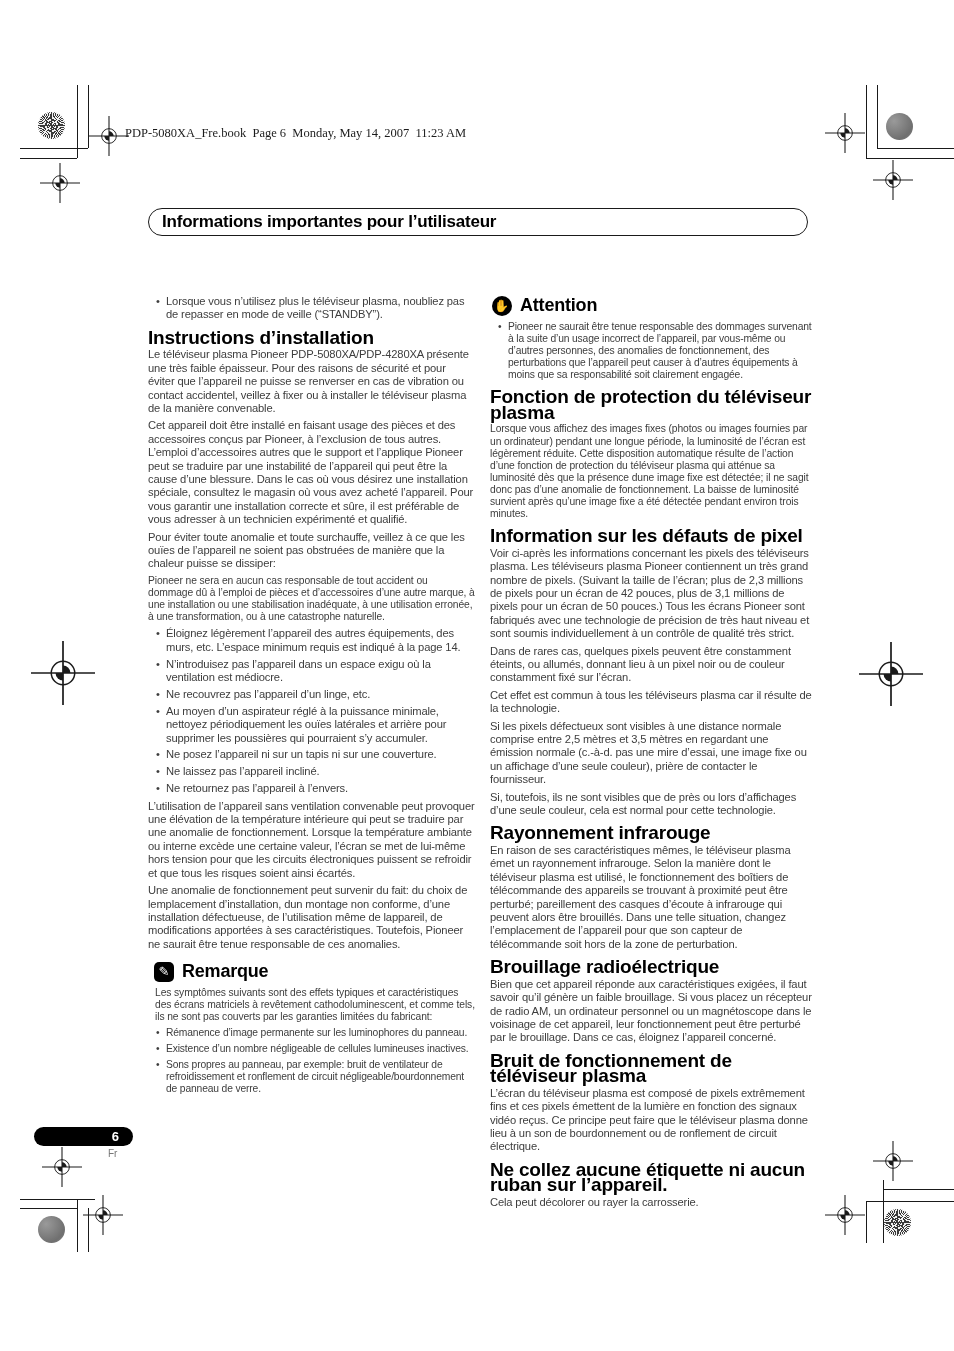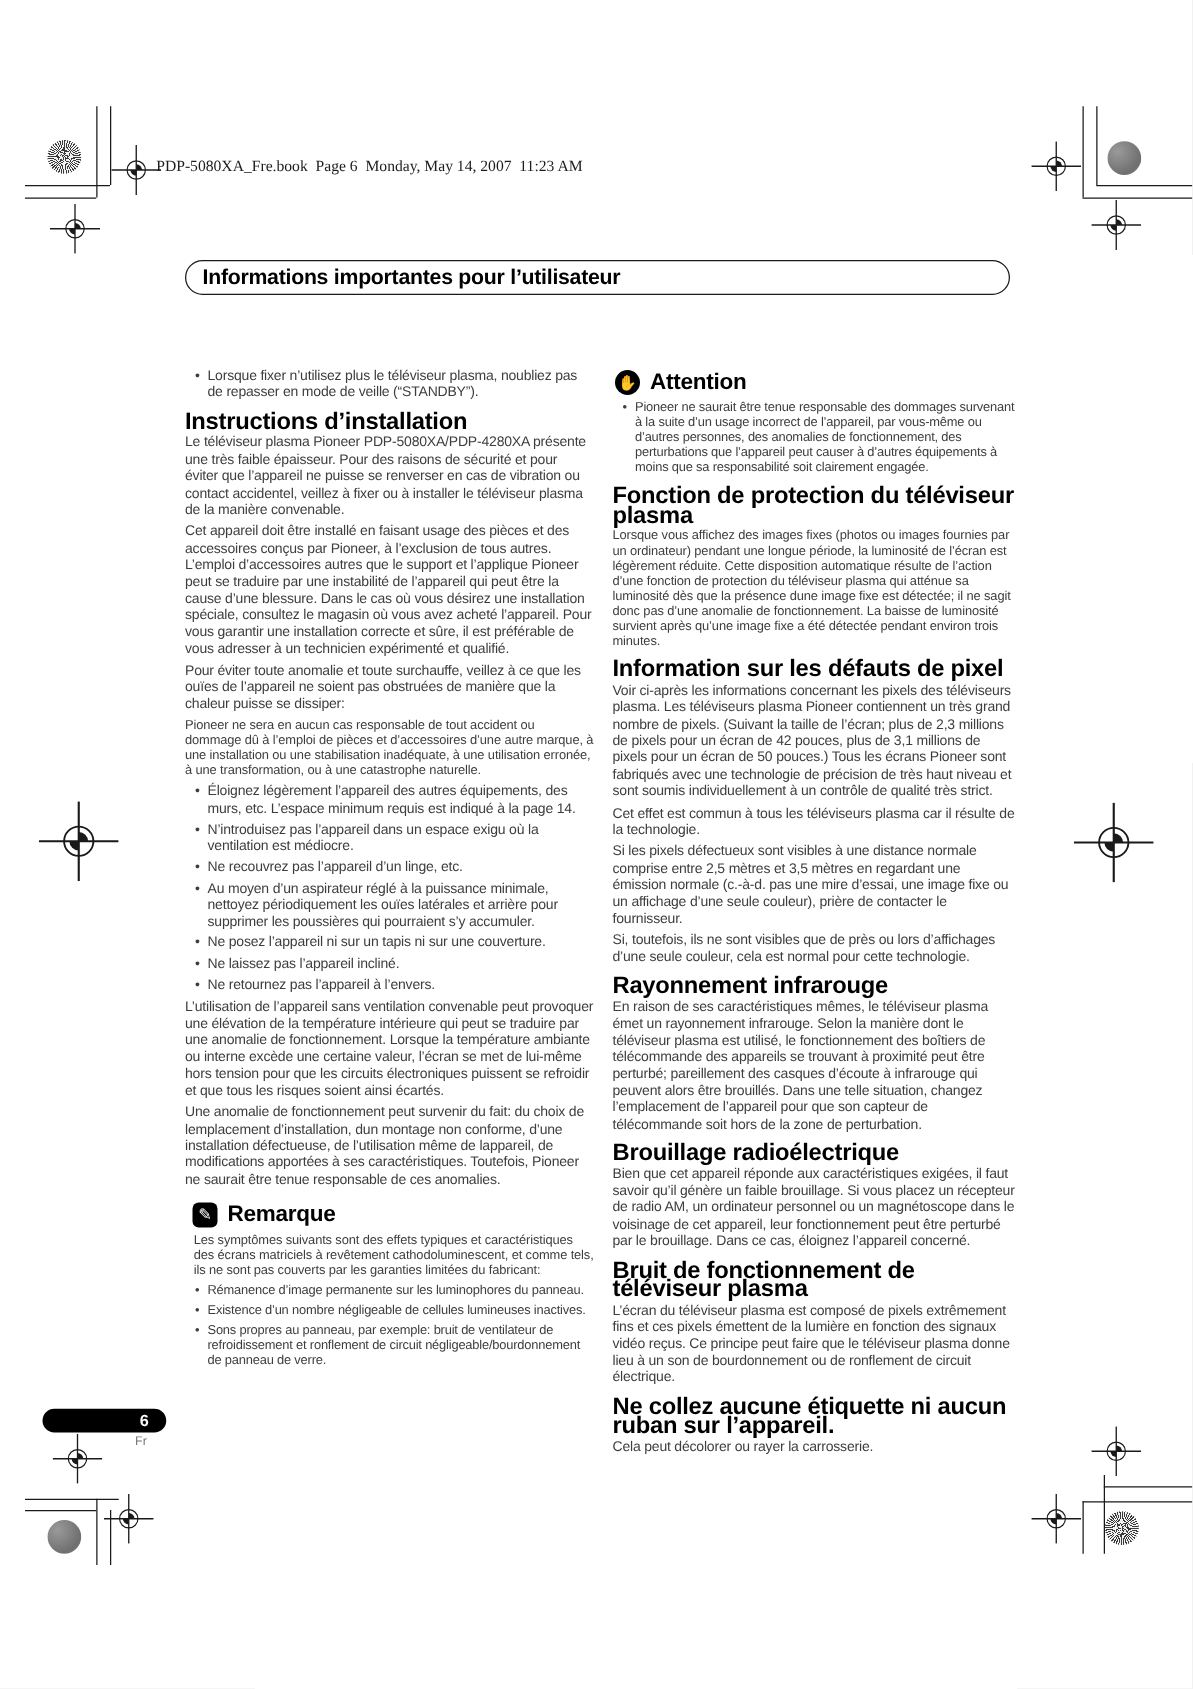--- a/index.html
+++ b/index.html
@@ -141,21 +141,21 @@
     </svg>
 
   <div class="fileline">PDP-5080XA_Fre.book  Page 6  Monday, May 14, 2007  11:23 AM</div>
 
   <div class="titlebox">
     <span class="t">Informations importantes pour l’utilisateur</span>
   </div>
 
   <div class="col col-left">
     <div class="bullets">
-      <div class="bullet indent">Lorsque fixer n’utilisez plus le téléviseur plasma, noubliez pas de repasser en mode de veille (“STANDBY”).</div>
+      <div class="bullet indent">Lorsque vous n’utilisez plus le téléviseur plasma, noubliez pas de repasser en mode de veille (“STANDBY”).</div>
     </div>
 
     <h3 class="sec">Instructions d’installation</h3>
     <p class="para">Le téléviseur plasma Pioneer PDP-5080XA/PDP-4280XA présente une très faible épaisseur. Pour des raisons de sécurité et pour éviter que l’appareil ne puisse se renverser en cas de vibration ou contact accidentel, veillez à fixer ou à installer le téléviseur plasma de la manière convenable.</p>
     <p class="para">Cet appareil doit être installé en faisant usage des pièces et des accessoires conçus par Pioneer, à l’exclusion de tous autres. L’emploi d’accessoires autres que le support et l’applique Pioneer peut se traduire par une instabilité de l’appareil qui peut être la cause d’une blessure. Dans le cas où vous désirez une installation spéciale, consultez le magasin où vous avez acheté l’appareil. Pour vous garantir une installation correcte et sûre, il est préférable de vous adresser à un technicien expérimenté et qualifié.</p>
     <p class="para">Pour éviter toute anomalie et toute surchauffe, veillez à ce que les ouïes de l’appareil ne soient pas obstruées de manière que la chaleur puisse se dissiper:</p>
     <p class="para small">Pioneer ne sera en aucun cas responsable de tout accident ou dommage dû à l’emploi de pièces et d’accessoires d’une autre marque, à une installation ou une stabilisation inadéquate, à une utilisation erronée, à une transformation, ou à une catastrophe naturelle.</p>
 
     <div class="bullets">
       <div class="bullet indent">Éloignez légèrement l’appareil des autres équipements, des murs, etc. L’espace minimum requis est indiqué à la page 14.</div>
@@ -191,20 +191,21 @@
     </div>
     <div class="notebody">
       <div class="bullet small">Pioneer ne saurait être tenue responsable des dommages survenant à la suite d’un usage incorrect de l’appareil, par vous-même ou d’autres personnes, des anomalies de fonctionnement, des perturbations que l’appareil peut causer à d’autres équipements à moins que sa responsabilité soit clairement engagée.</div>
     </div>
 
     <h3 class="sec">Fonction de protection du téléviseur plasma</h3>
     <p class="para small">Lorsque vous affichez des images fixes (photos ou images fournies par un ordinateur) pendant une longue période, la luminosité de l’écran est légèrement réduite. Cette disposition automatique résulte de l’action d’une fonction de protection du téléviseur plasma qui atténue sa luminosité dès que la présence dune image fixe est détectée; il ne sagit donc pas d’une anomalie de fonctionnement. La baisse de luminosité survient après qu’une image fixe a été détectée pendant environ trois minutes.</p>
 
     <h3 class="sec">Information sur les défauts de pixel</h3>
     <p class="para">Voir ci-après les informations concernant les pixels des téléviseurs plasma. Les téléviseurs plasma Pioneer contiennent un très grand nombre de pixels. (Suivant la taille de l’écran; plus de 2,3 millions de pixels pour un écran de 42 pouces, plus de 3,1 millions de pixels pour un écran de 50 pouces.) Tous les écrans Pioneer sont fabriqués avec une technologie de précision de très haut niveau et sont soumis individuellement à un contrôle de qualité très strict.</p>
+    <p class="para">Dans de rares cas, quelques pixels peuvent être constamment éteints, ou allumés, donnant lieu à un pixel noir ou de couleur constamment fixé sur l’écran.</p>
     <p class="para">Cet effet est commun à tous les téléviseurs plasma car il résulte de la technologie.</p>
     <p class="para">Si les pixels défectueux sont visibles à une distance normale comprise entre 2,5 mètres et 3,5 mètres en regardant une émission normale (c.-à-d. pas une mire d’essai, une image fixe ou un affichage d’une seule couleur), prière de contacter le fournisseur.</p>
     <p class="para">Si, toutefois, ils ne sont visibles que de près ou lors d’affichages d’une seule couleur, cela est normal pour cette technologie.</p>
 
     <h3 class="sec">Rayonnement infrarouge</h3>
     <p class="para">En raison de ses caractéristiques mêmes, le téléviseur plasma émet un rayonnement infrarouge. Selon la manière dont le téléviseur plasma est utilisé, le fonctionnement des boîtiers de télécommande des appareils se trouvant à proximité peut être perturbé; pareillement des casques d’écoute à infrarouge qui peuvent alors être brouillés. Dans une telle situation, changez l’emplacement de l’appareil pour que son capteur de télécommande soit hors de la zone de perturbation.</p>
 
     <h3 class="sec">Brouillage radioélectrique</h3>
     <p class="para">Bien que cet appareil réponde aux caractéristiques exigées, il faut savoir qu’il génère un faible brouillage. Si vous placez un récepteur de radio AM, un ordinateur personnel ou un magnétoscope dans le voisinage de cet appareil, leur fonctionnement peut être perturbé par le brouillage. Dans ce cas, éloignez l’appareil concerné.</p>
 

